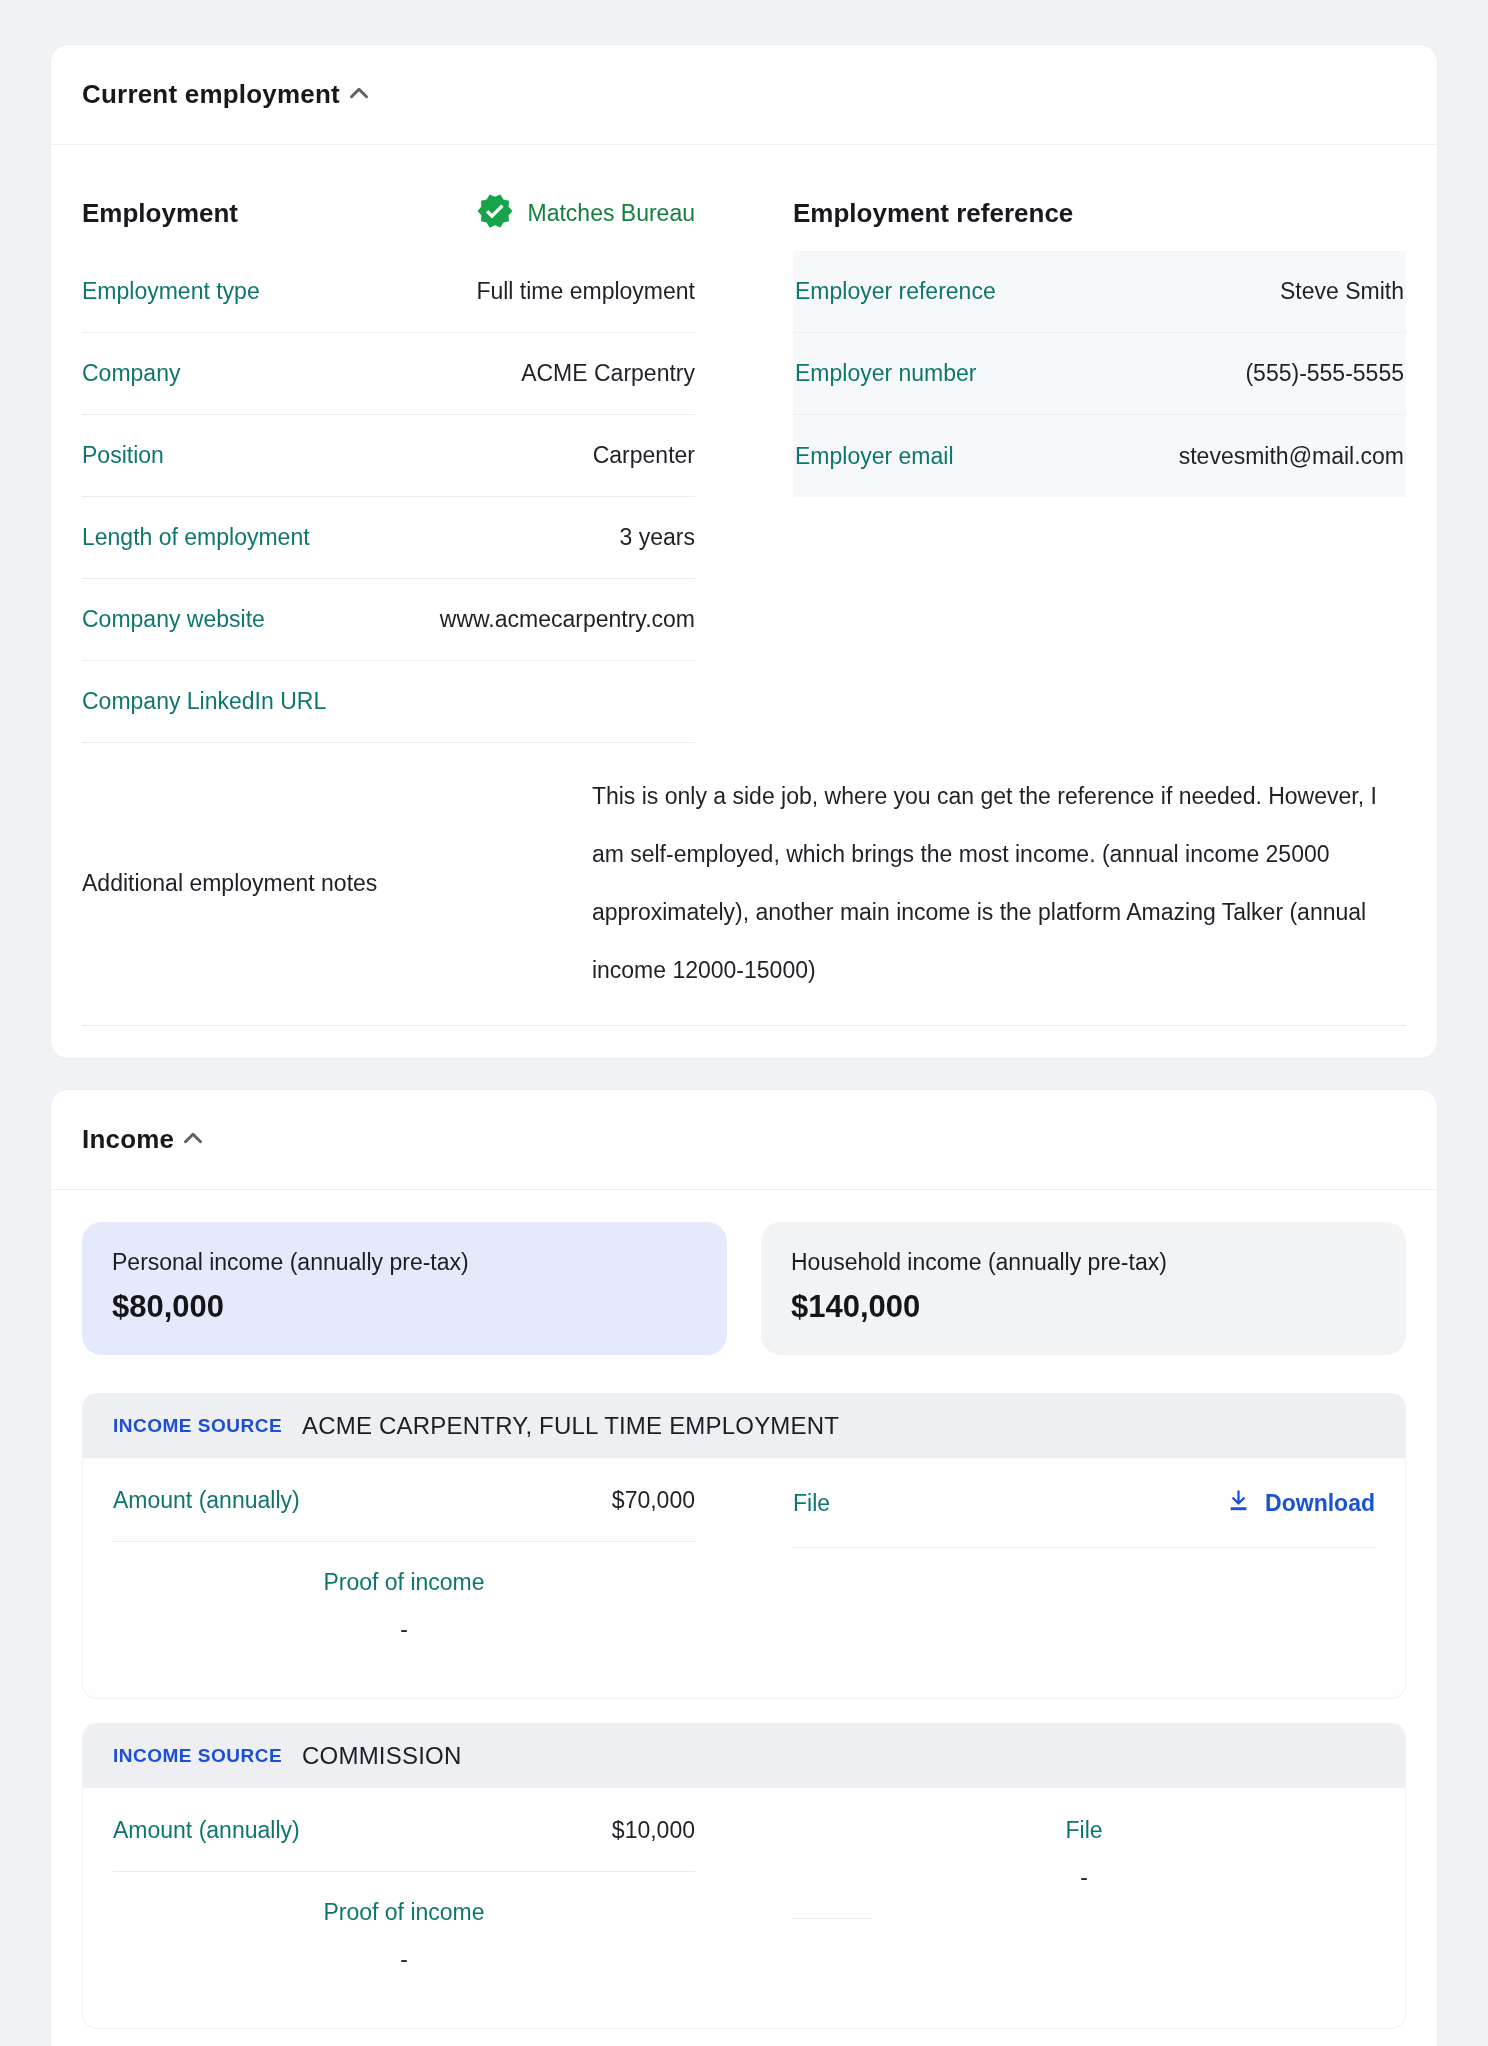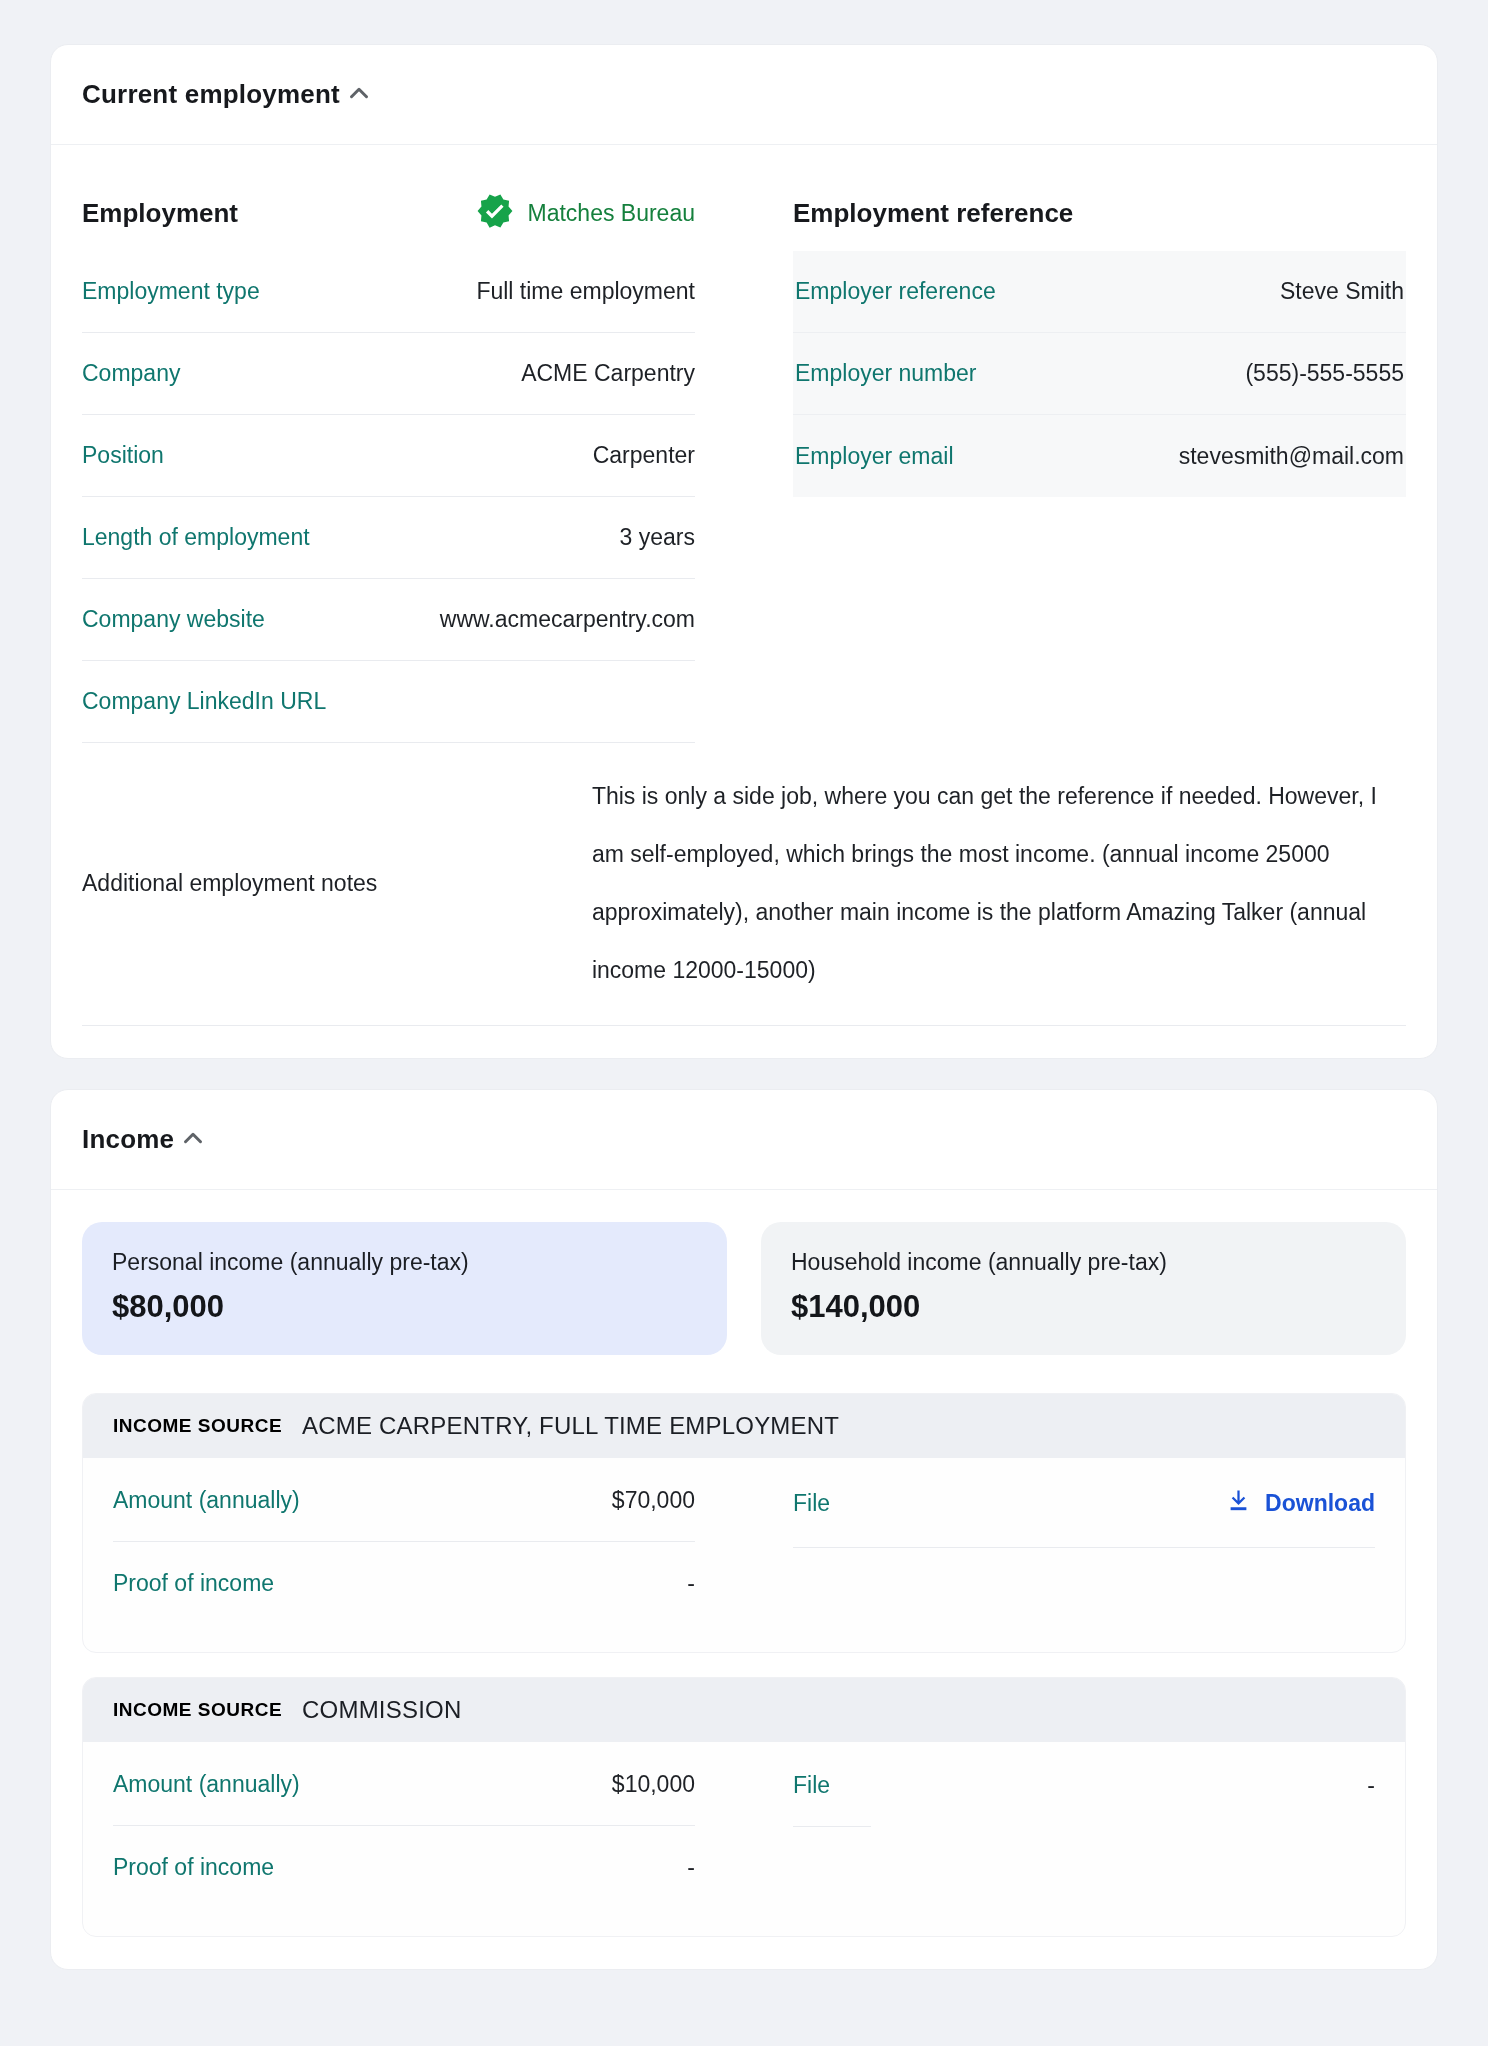--- a/index.html
+++ b/index.html
@@ -68,28 +68,28 @@
   .summary-label { font-size: 23px; color: #1b1e24; }
   .summary-value { font-size: 31px; font-weight: 700; margin-top: 13px; color: #14161a; }
 
   .source-box { margin-top: 38px; border: 1px solid #f0f1f4; border-radius: 14px; background: #fefefe; }
   .source-box + .source-box { margin-top: 24px; }
   .source-header {
     display: flex; align-items: center; gap: 20px;
     background: #edeff3; border-radius: 13px 13px 0 0;
     height: 64px; padding: 0 30px;
   }
-  .source-tag { font-size: 19px; font-weight: 700; letter-spacing: 0.5px; color: #000000; }
+  .source-tag { font-size: 19px; font-weight: 700; letter-spacing: 0.5px; color: #1d4ed8; }
   .source-name { font-size: 24px; font-weight: 500; color: #1b1e24; letter-spacing: 0.2px; }
   .source-body { display: grid; grid-template-columns: 1fr 1fr; column-gap: 98px; padding: 2px 30px 28px; align-items: start; }
   .srow {
     display: flex; justify-content: space-between; align-items: center; gap: 20px;
     padding: 27px 0; border-bottom: 1px solid #e9ebef; min-height: 82px;
   }
-  .srow.no-border { border-bottom: none; }
+  .srow.no-border { border-bottom: none; flex-direction: column; }
   .short-rule { width: 78px; height: 1px; background: #e9ebef; }
   .download-link {
     display: inline-flex; align-items: center; gap: 13px;
     color: #1a52d6; font-size: 23px; font-weight: 700; text-decoration: none; cursor: pointer;
   }
 </style>
 </head>
 <body>
 
 <section class="card">

